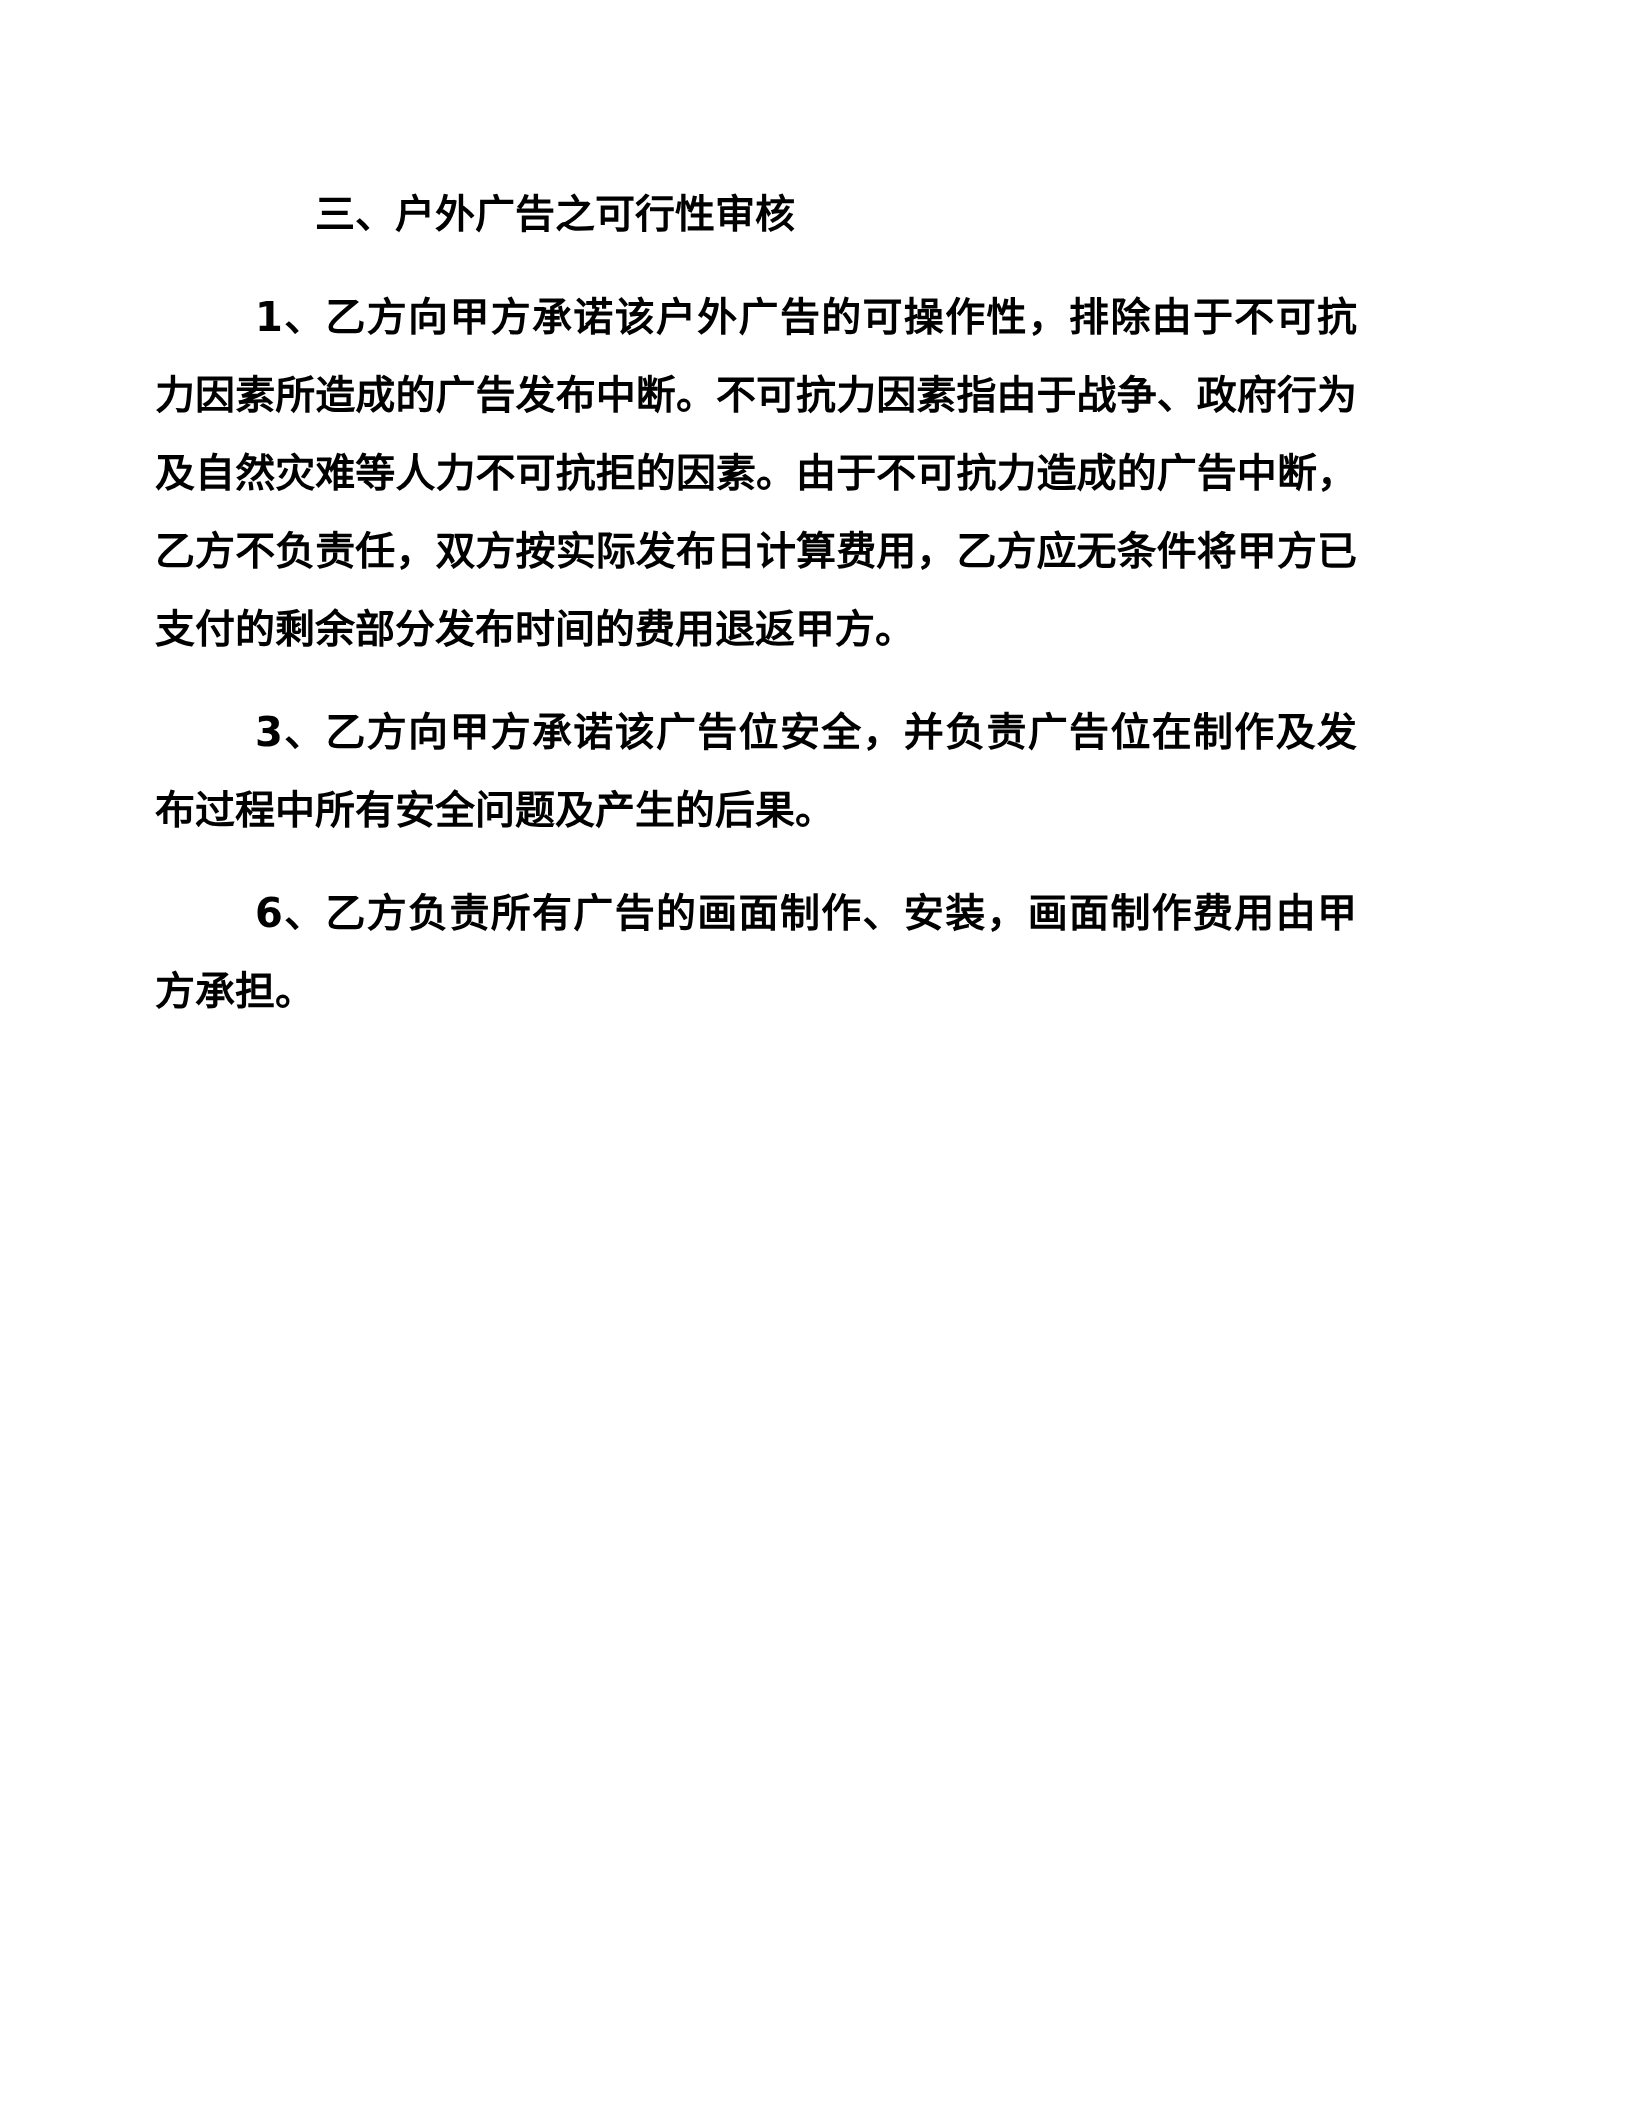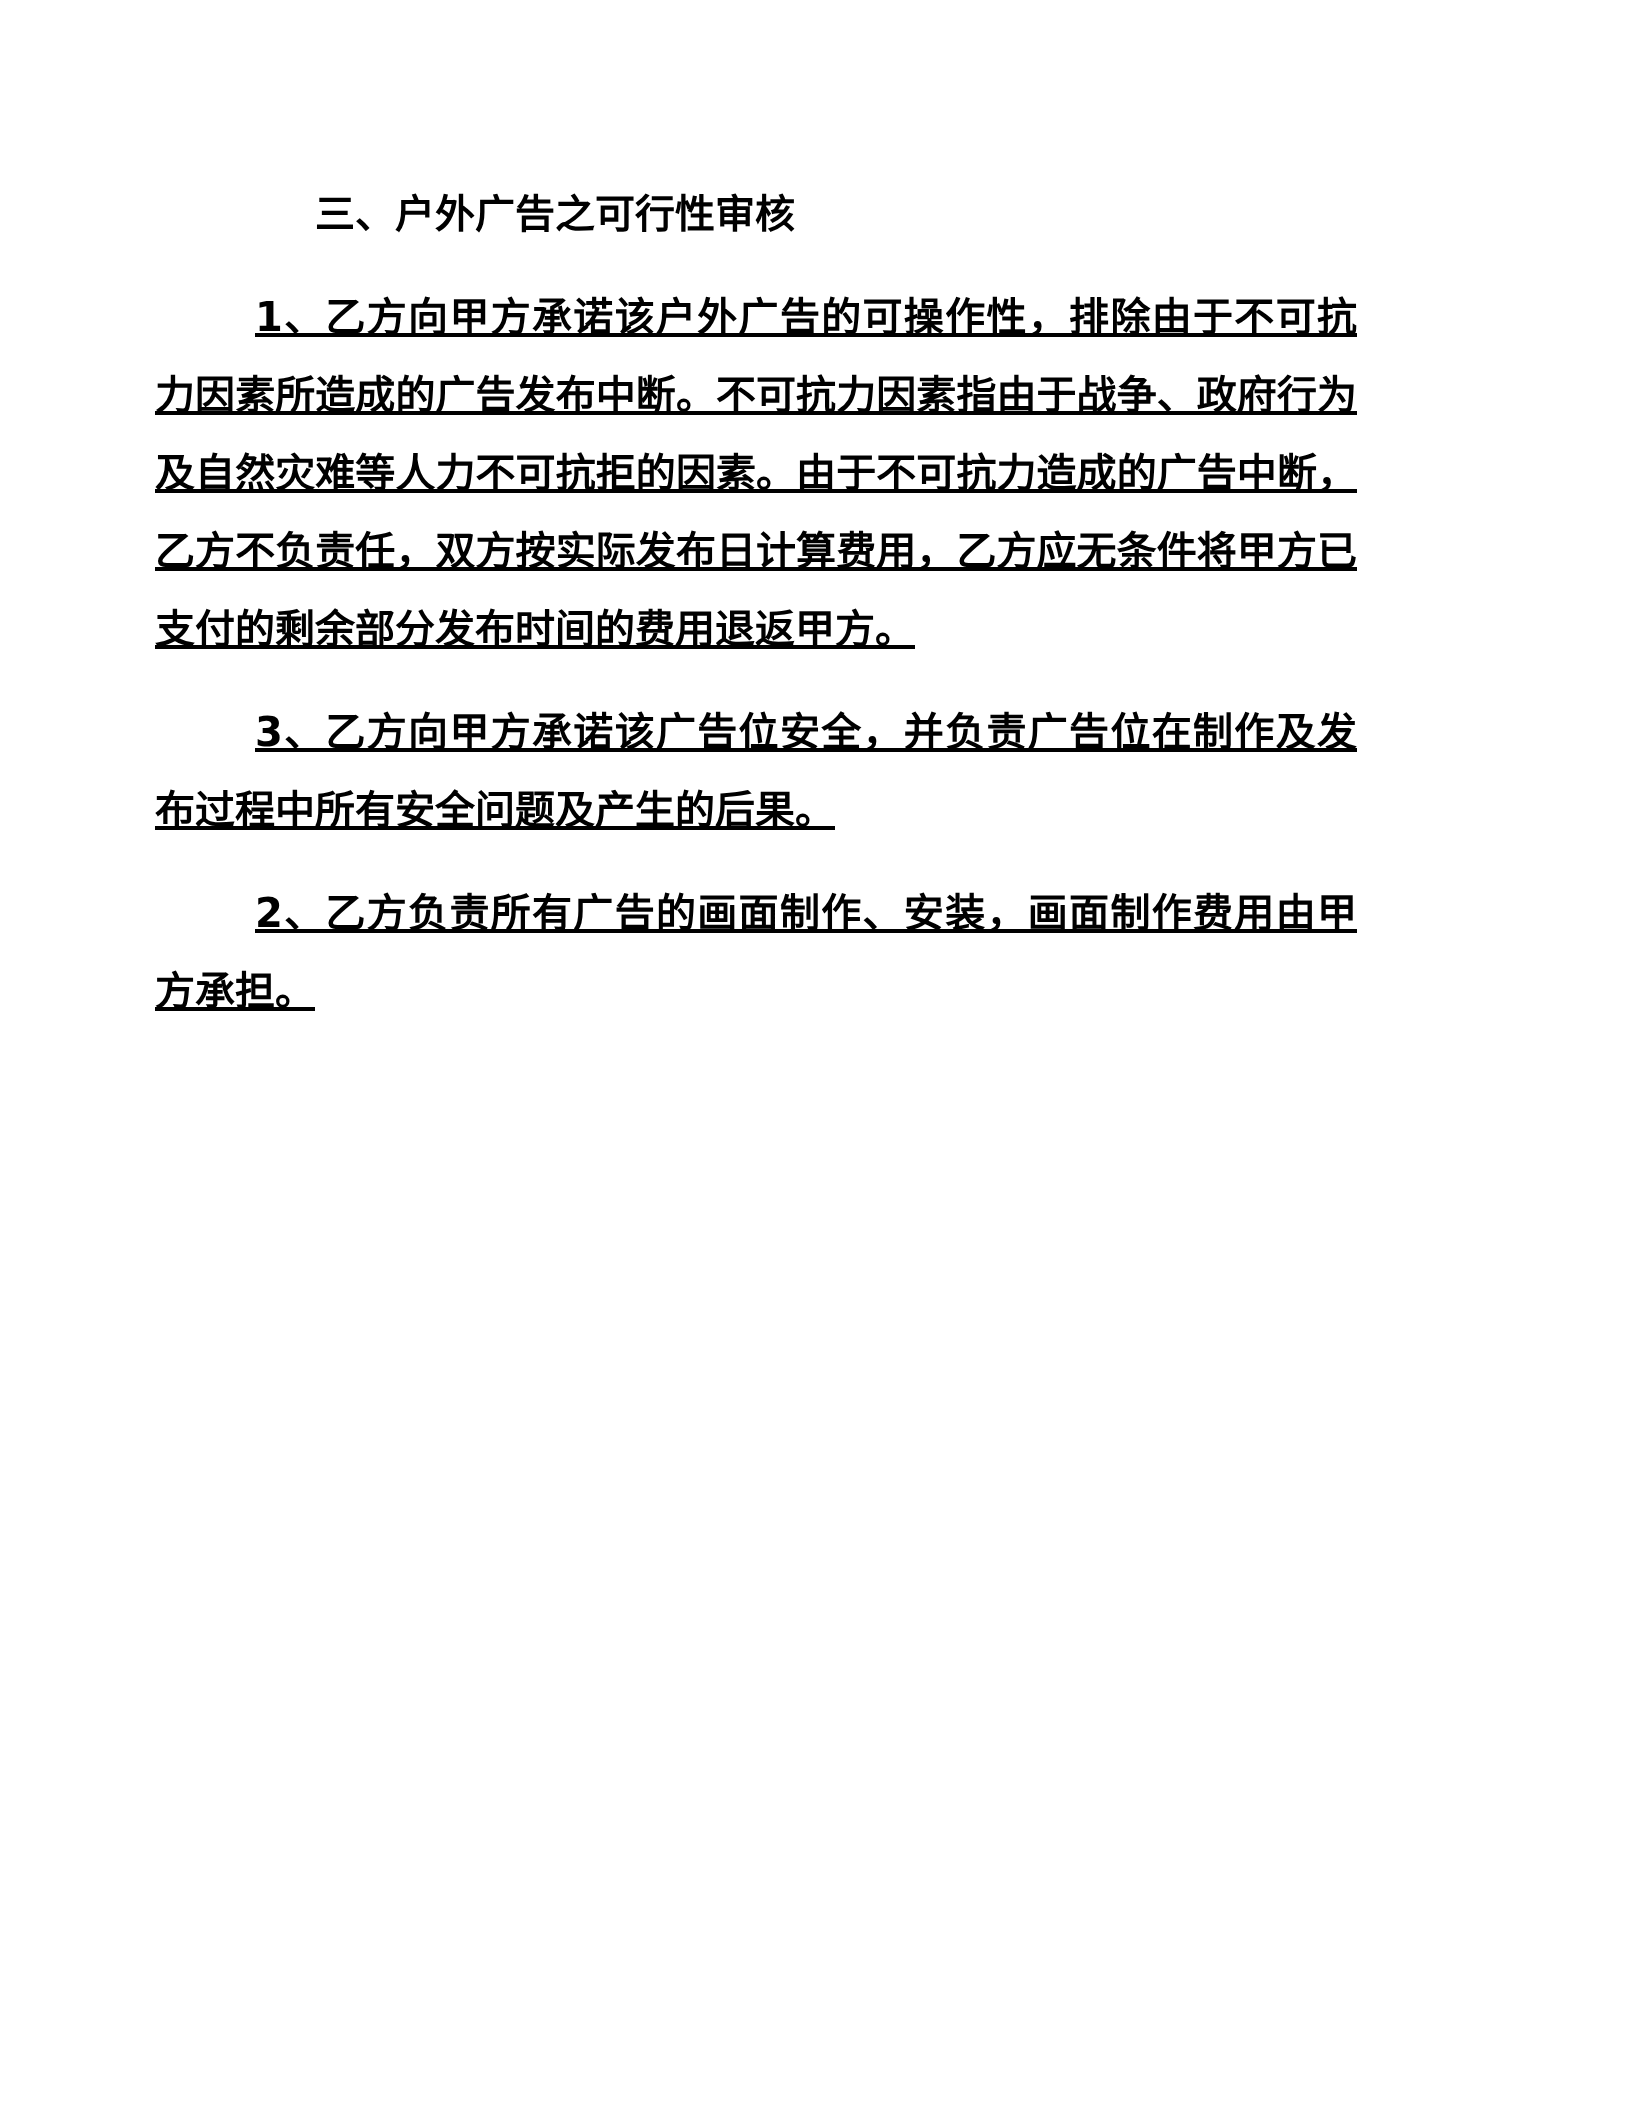--- a/index.html
+++ b/index.html
@@ -29,30 +29,29 @@
     word-break: break-all;
   }
   
   .para-heading {
     text-indent: 160px;
     text-align: left;
   }
   
   .para-body {
     text-indent: 100px;
-    text-decoration: underline;
   }
 </style>
 </head>
 <body>
 
 <div class="page">
   <p class="doc-block para-heading">三、户外广告之可行性审核</p>
 
   <p class="doc-block para-body">1、乙方向甲方承诺该户外广告的可操作性，排除由于不可抗力因素所造成的广告发布中断。不可抗力因素指由于战争、政府行为及自然灾难等人力不可抗拒的因素。由于不可抗力造成的广告中断，乙方不负责任，双方按实际发布日计算费用，乙方应无条件将甲方已支付的剩余部分发布时间的费用退返甲方。</p>
 
 
   <p class="doc-block para-body">3、乙方向甲方承诺该广告位安全，并负责广告位在制作及发布过程中所有安全问题及产生的后果。</p>
 
 
 
-  <p class="doc-block para-body">2、乙方负责所有广告的画面制作、安装，画面制作费用由甲方承担。</p>
+  <p class="doc-block para-body">6、乙方负责所有广告的画面制作、安装，画面制作费用由甲方承担。</p>
 </div>
 
 </body></html>

